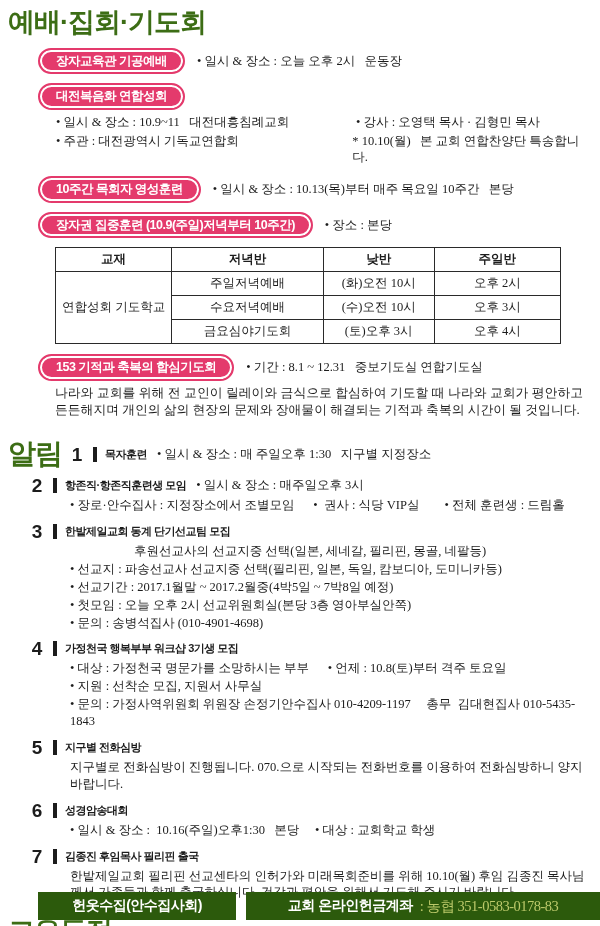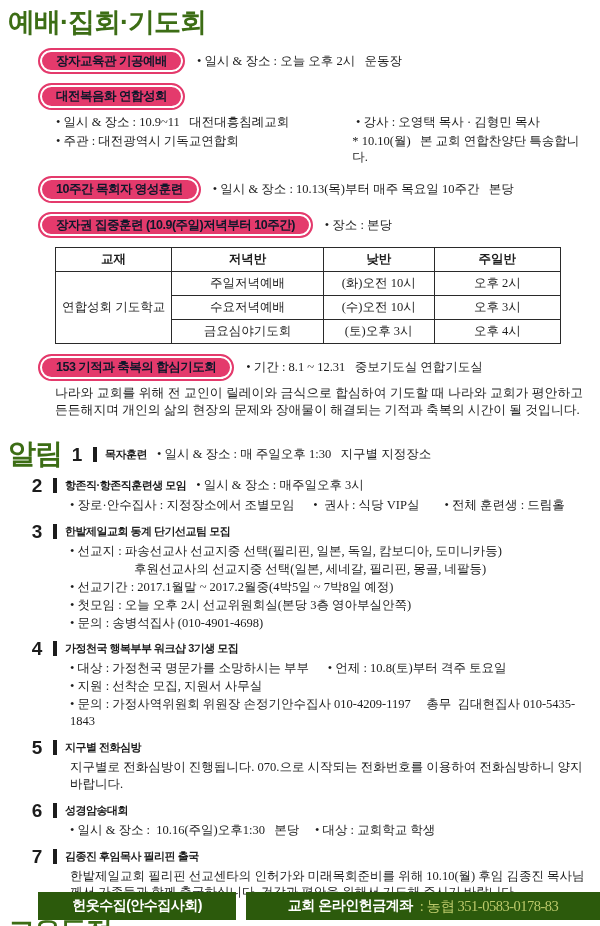--- a/index.html
+++ b/index.html
@@ -21,21 +21,21 @@
     line-height:1.1;
   }
   .worship-title{margin:2px 0 10px 0;}
 
   
   .badge{
     display:inline-block;
     background:#e43a6c;
     border:2px solid #e43a6c;
     box-shadow:inset 0 0 0 2px #ffffff;
-    color:#0f172a;
+    color:#ffffff;
     font-family:"Liberation Sans",sans-serif;
     font-weight:bold;
     font-size:12.5px;
     line-height:1;
     padding:5px 16px 5px 16px;
     border-radius:999px;
     letter-spacing:-0.5px;
     white-space:nowrap;
   }
   .badge-row{margin:0 0 9px 30px;display:flex;align-items:center;gap:12px;}
@@ -227,22 +227,22 @@
       </div>
     </div>
 
     <div class="notice-item">
       <div class="item-head">
         <span class="item-num">3</span>
         <span class="sep-bar"></span>
         <span class="item-title">한밭제일교회 동계 단기선교팀 모집</span>
       </div>
       <div class="item-body">
+        <span class="serif indent2">후원선교사의 선교지중 선택(일본, 세네갈, 필리핀, 몽골, 네팔등)</span>
         <span class="serif">• 선교지 : 파송선교사 선교지중 선택(필리핀, 일본, 독일, 캄보디아, 도미니카등)</span>
-        <span class="serif indent2">후원선교사의 선교지중 선택(일본, 세네갈, 필리핀, 몽골, 네팔등)</span>
         <span class="serif">• 선교기간 : 2017.1월말 ~ 2017.2월중(4박5일 ~ 7박8일 예정)</span>
         <span class="serif">• 첫모임 : 오늘 오후 2시 선교위원회실(본당 3층 영아부실안쪽)</span>
         <span class="serif">• 문의 : 송병석집사 (010-4901-4698)</span>
       </div>
     </div>
 
     <div class="notice-item">
       <div class="item-head">
         <span class="item-num">4</span>
         <span class="sep-bar"></span>

